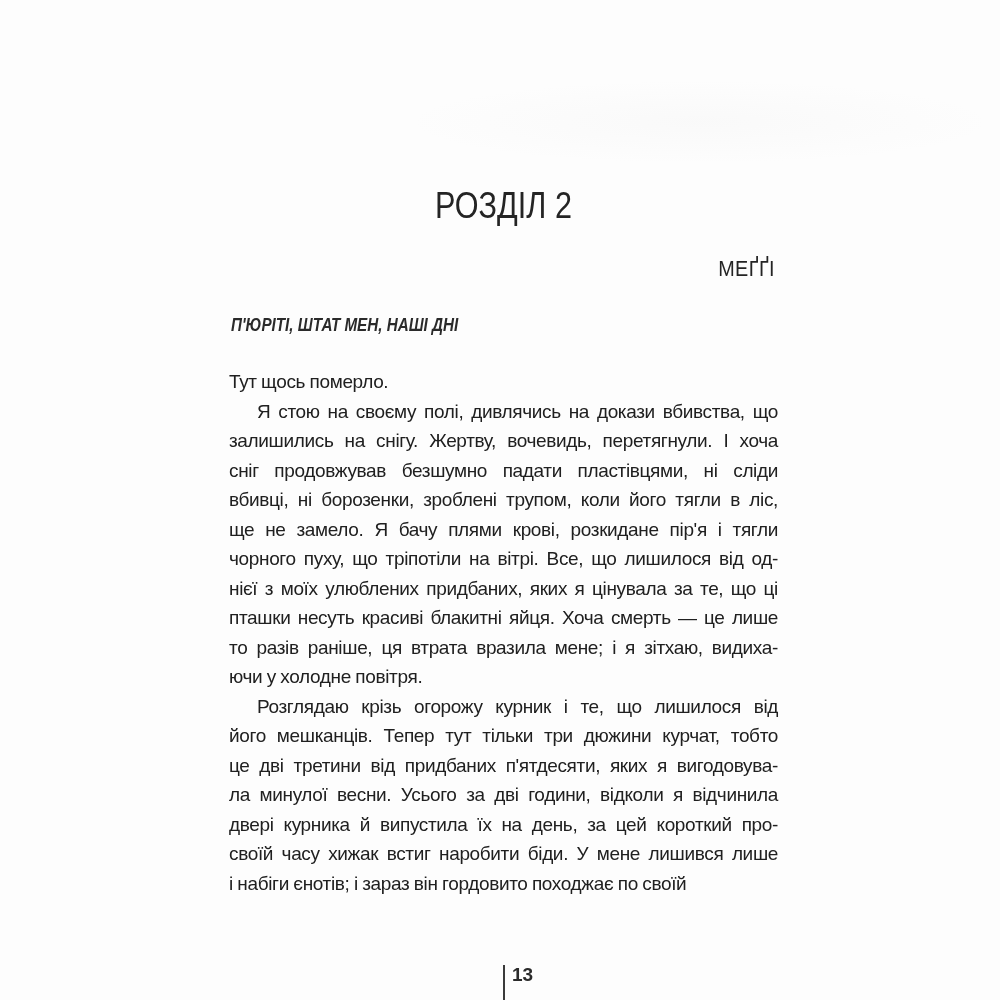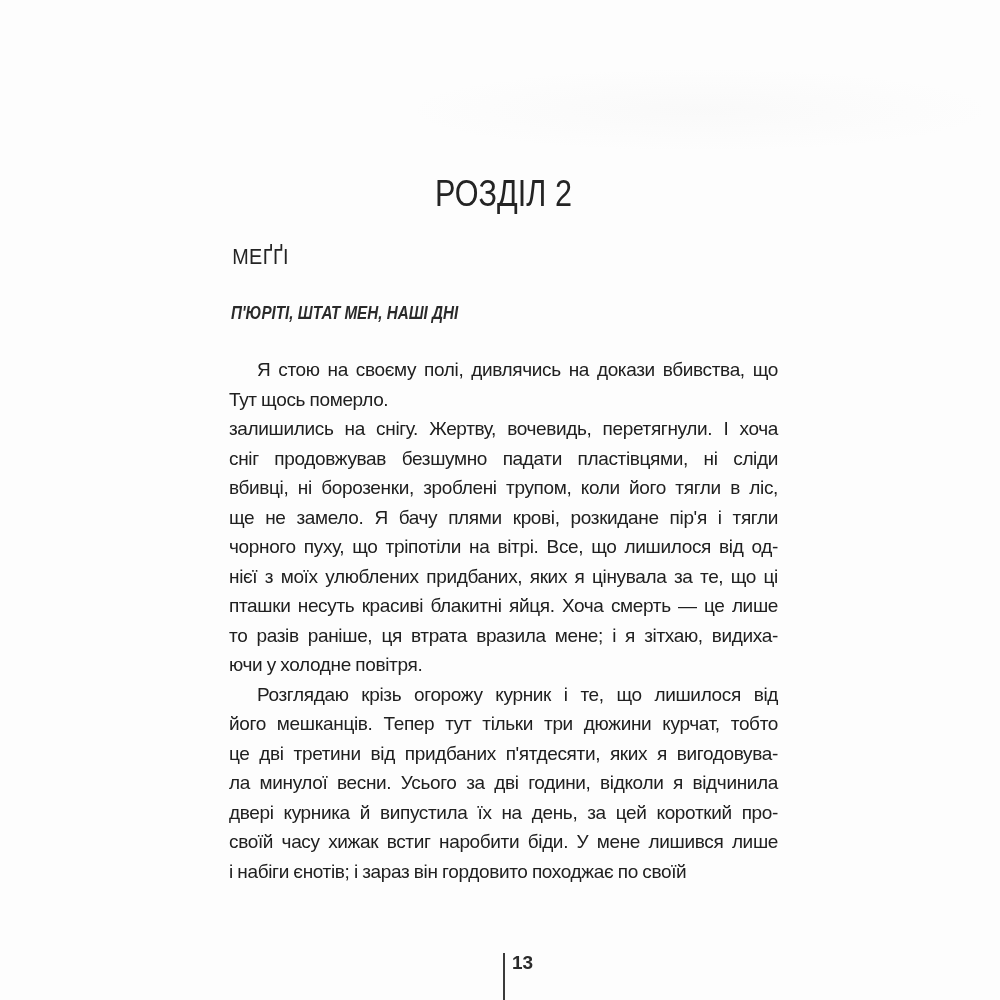--- a/index.html
+++ b/index.html
@@ -9,35 +9,36 @@
     position: relative;
     overflow: hidden;
     font-family: "Liberation Sans", "DejaVu Sans", sans-serif;
     color: #1e1e1e;
   }
   .page {
     position: absolute; inset: 0;
     background:
       radial-gradient(ellipse 420px 60px at 700px 110px, rgba(180,180,180,0.05), rgba(255,255,255,0) 70%),
       #fdfdfd;
+    margin-top: 12px;
   }
   .chapter-title {
     position: absolute;
     top: 176px; left: 229px; width: 549px;
     text-align: center;
     font-size: 36px; font-weight: 500;
     color: #242424;
     line-height: 1;
     white-space: nowrap;
   }
   .chapter-title > span { display: inline-block; transform: scaleX(0.85); transform-origin: center; }
   .chapter-subtitle {
     position: absolute;
     top: 246px; left: 229px; width: 549px;
-    text-align: left;
+    text-align: right;
     font-size: 22px; font-weight: 500;
     letter-spacing: 0.5px;
     color: #242424;
     line-height: 1;
   }
   .chapter-subtitle > span { display: inline-block; transform: scaleX(0.9); transform-origin: center; }
   .scene-setting {
     position: absolute;
     top: 305px; left: 231px; width: 549px;
     font-size: 17.5px; font-style: italic; font-weight: 700;
@@ -88,22 +89,22 @@
 
   <div class="chapter-subtitle">
     <span>МЕҐҐІ</span>
   </div>
 
   <div class="scene-setting">
     <span>П'ЮРІТІ, ШТАТ МЕН, НАШІ ДНІ</span>
   </div>
 
   <div class="body-text">
+      <div class="bline last">Тут щось померло.</div>
       <div class="bline ind">Я стою на своєму полі, дивлячись на докази вбивства, що</div>
-      <div class="bline last">Тут щось померло.</div>
       <div class="bline">залишились на снігу. Жертву, вочевидь, перетягнули. І хоча</div>
       <div class="bline">сніг продовжував безшумно падати пластівцями, ні сліди</div>
       <div class="bline">вбивці, ні борозенки, зроблені трупом, коли його тягли в ліс,</div>
       <div class="bline">ще не замело. Я бачу плями крові, розкидане пір'я і тягли</div>
       <div class="bline">чорного пуху, що тріпотіли на вітрі. Все, що лишилося від од-</div>
       <div class="bline">нієї з моїх улюблених придбаних, яких я цінувала за те, що ці</div>
       <div class="bline">пташки несуть красиві блакитні яйця. Хоча смерть — це лише</div>
       <div class="bline">то разів раніше, ця втрата вразила мене; і я зітхаю, видиха-</div>
       <div class="bline last">ючи у холодне повітря.</div>
       <div class="bline ind">Розглядаю крізь огорожу курник і те, що лишилося від</div>

